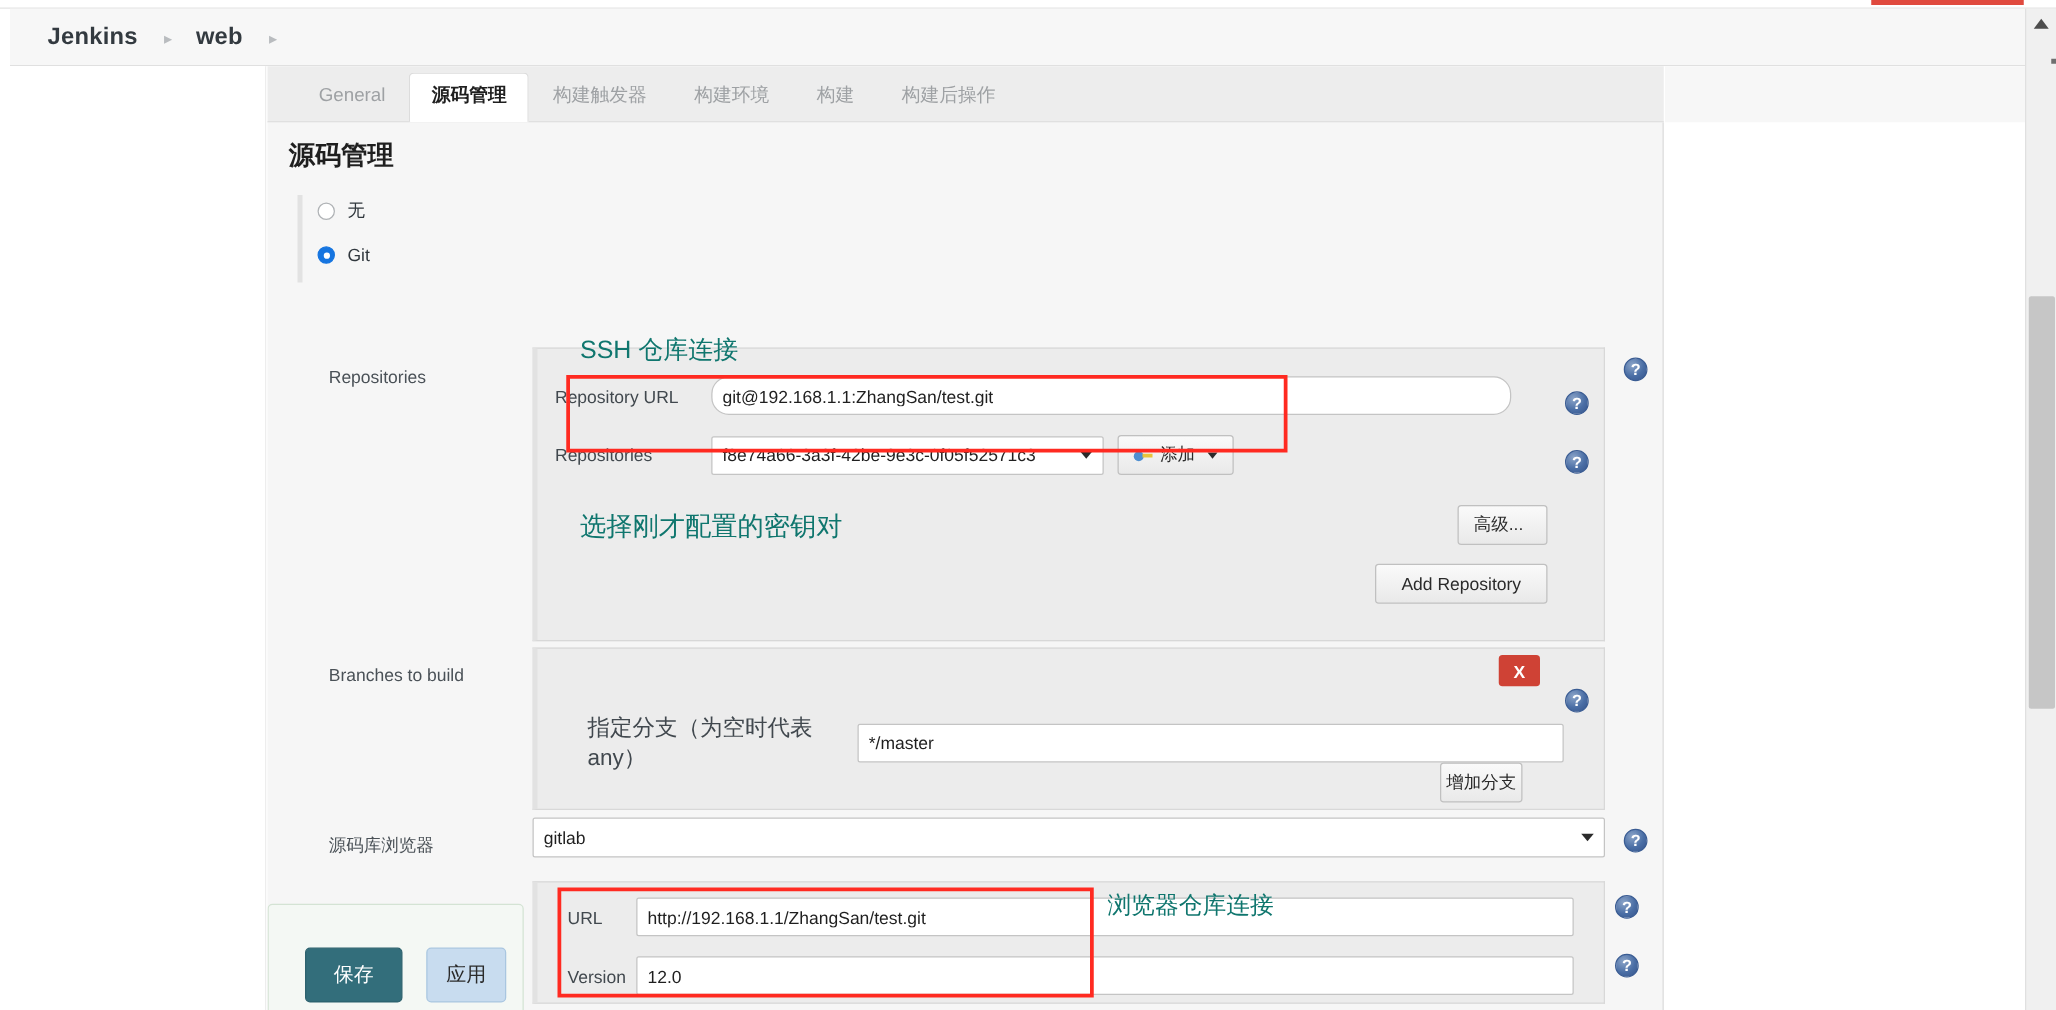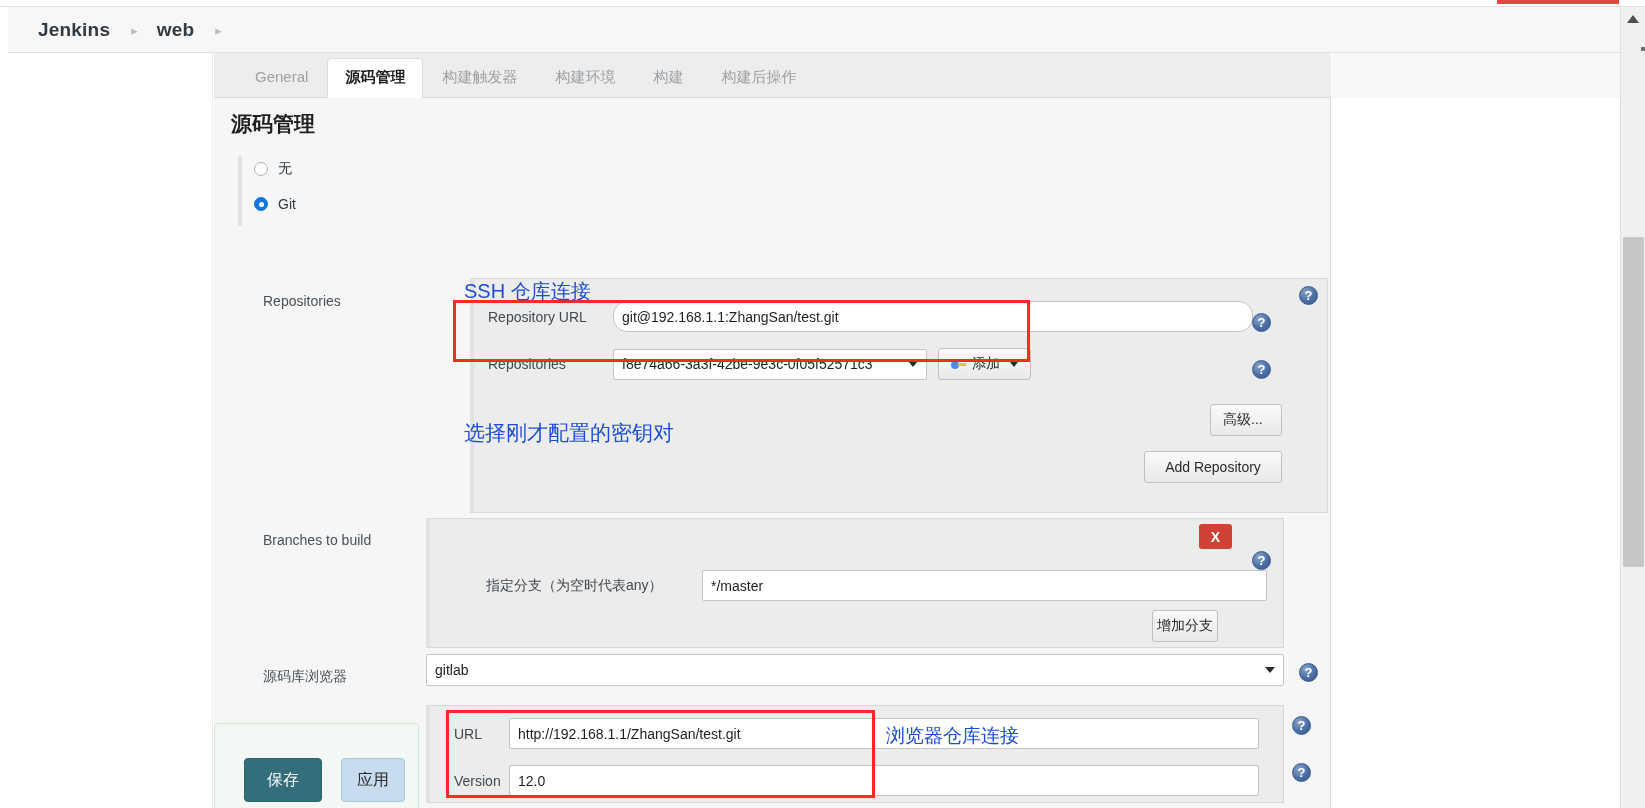--- a/index.html
+++ b/index.html
@@ -133,24 +133,23 @@
     width: 5px; height: 5px;
     border-radius: 50%;
     background: #ffffff;
   }
   .radio-label { font-size: 14px; color: #30373d; }
 
   
   .annot {
     position: absolute;
     font-size: 20px;
-    color: #1d4ed8;
+    color: #0f766e;
     white-space: nowrap;
     z-index: 30;
-    margin-top: 12px;
   }
   #annot-ssh { top: 168px; left: 250px; }
   #annot-keypair { top: 309px; left: 250px; font-size: 21px; }
   #annot-browser-repo { top: 613px; left: 672px; font-size: 19px; }
 
   
   .red-box {
     position: absolute;
     border: 3px solid #ff2a21;
     z-index: 25;
@@ -166,21 +165,20 @@
   }
 
   
   #repositories-label { top: 195px; left: 49px; }
   #repositories-block {
     position: absolute; top: 180px; left: 212px;
     width: 858px; height: 235px;
     background: #ececec;
     border: 1px solid #d8d8d8;
     border-left: 4px solid #e2e2e2;
-    margin-left: 44px;
   }
 
   .inner-row {
     position: absolute;
     display: flex; align-items: center;
   }
   .inner-label {
     font-size: 14px; color: #41484e;
     width: 125px; flex: none;
   }
@@ -290,21 +288,21 @@
     width: 33px; height: 25px;
     background: #cf4235;
     color: #ffffff;
     font-size: 14px; font-weight: bold;
     border: none; border-radius: 3px;
     display: flex; align-items: center; justify-content: center;
     cursor: pointer;
     font-family: "Liberation Sans", sans-serif;
   }
   #row-branch-spec { top: 51px; left: 40px; }
-  #row-branch-spec .inner-label { width: 216px; font-size: 14px; margin-left: 16px; }
+  #row-branch-spec .inner-label { width: 216px; font-size: 18px; }
   #branch-spec-input { width: 565px; }
   #btn-add-branch {
     position: absolute; top: 91px; left: 722px;
     width: 66px; justify-content: center;
   }
 
   
   #browser-label { top: 570px; left: 49px; }
   #browser-select-wrap {
     position: absolute; top: 556px; left: 212px;

